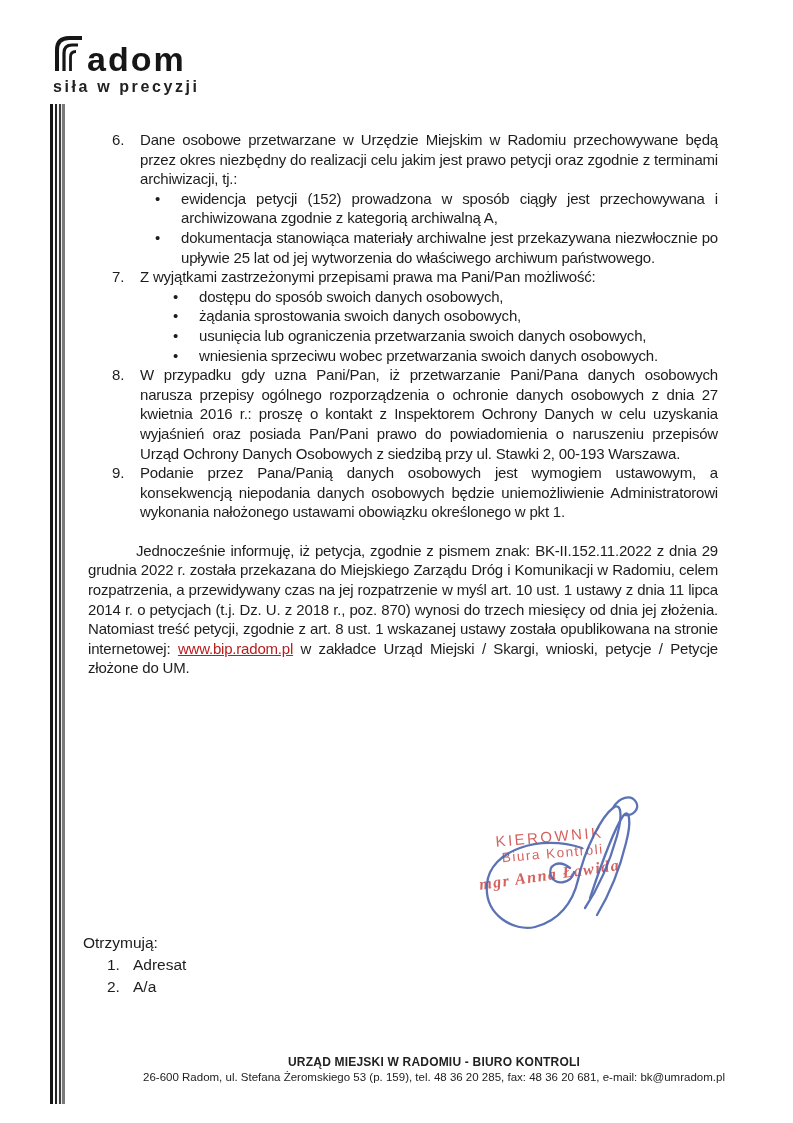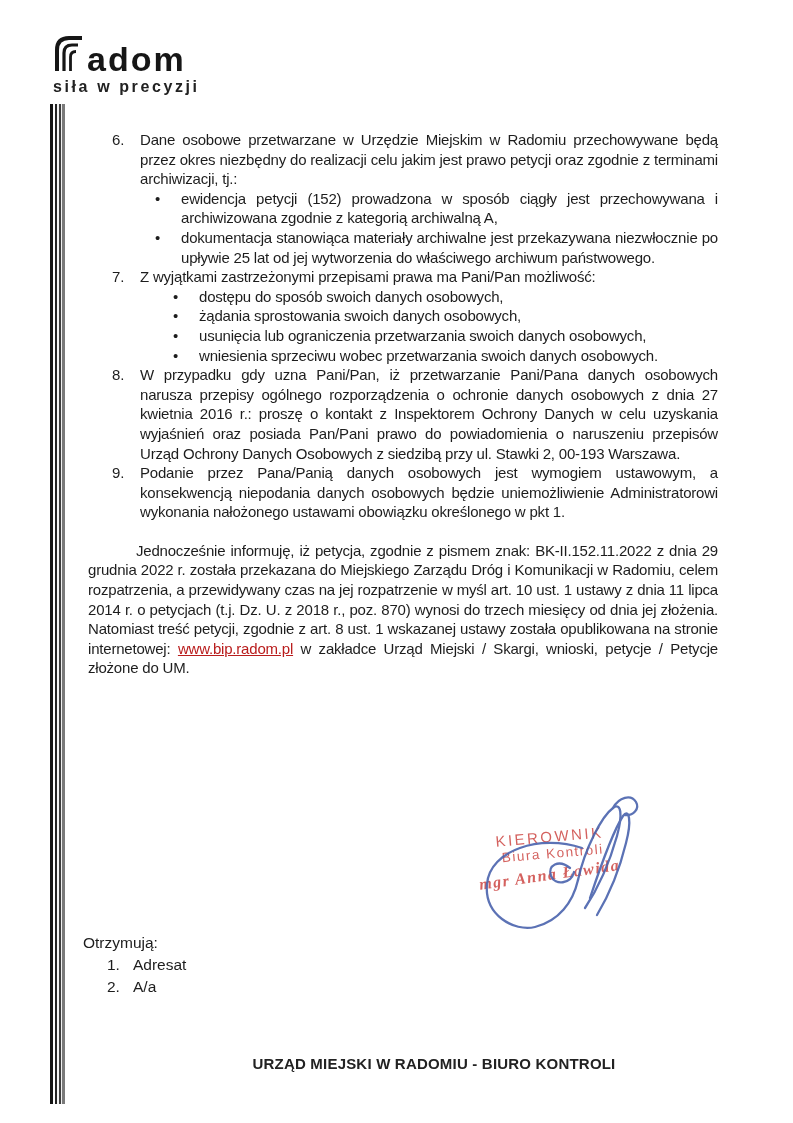--- a/index.html
+++ b/index.html
@@ -50,21 +50,21 @@
     font-family:"Liberation Serif",serif;font-style:italic;font-weight:700;
     font-size:16px;letter-spacing:1.5px;transform:rotate(-3deg);white-space:nowrap;
   }
   .signature-svg{position:absolute;left:430px;top:788px;z-index:2;}
   
   .received{position:absolute;left:83px;top:932px;font-size:15.5px;line-height:22px;}
   .received .r-item{display:flex;margin-left:24px;}
   .received .r-num{flex:0 0 26px;}
   
   .footer{position:absolute;left:100px;right:25px;top:1055px;text-align:center;color:#222;}
-  .footer-l1{font-size:15px;font-weight:700;letter-spacing:0.2px;}
+  .footer-l1{font-size:12px;font-weight:700;letter-spacing:0.2px;}
   .footer-l2{font-size:11.5px;margin-top:2px;}
 </style>
 </head>
 <body>
 
 <div class="logo">
   <div class="logo-row">
     <span style="display:inline-block;">
       <svg width="32" height="38" viewBox="0 0 32 38" fill="none">
         <path d="M4 37 V16 Q4 4 16 4 H29" stroke="#161616" stroke-width="4"></path>
@@ -161,13 +161,14 @@
     <span>Adresat</span>
   </div>
   <div class="r-item">
     <span class="r-num">2.</span>
     <span>A/a</span>
   </div>
 </div>
 
 <div class="footer">
   <div class="footer-l1">URZĄD MIEJSKI W RADOMIU - BIURO KONTROLI</div>
+  <div class="footer-l2">26-600 Radom, ul. Stefana Żeromskiego 53 (p. 159), tel. 48 36 20 285, fax: 48 36 20 681, e-mail: bk@umradom.pl</div>
 </div>
 
 </body></html>

